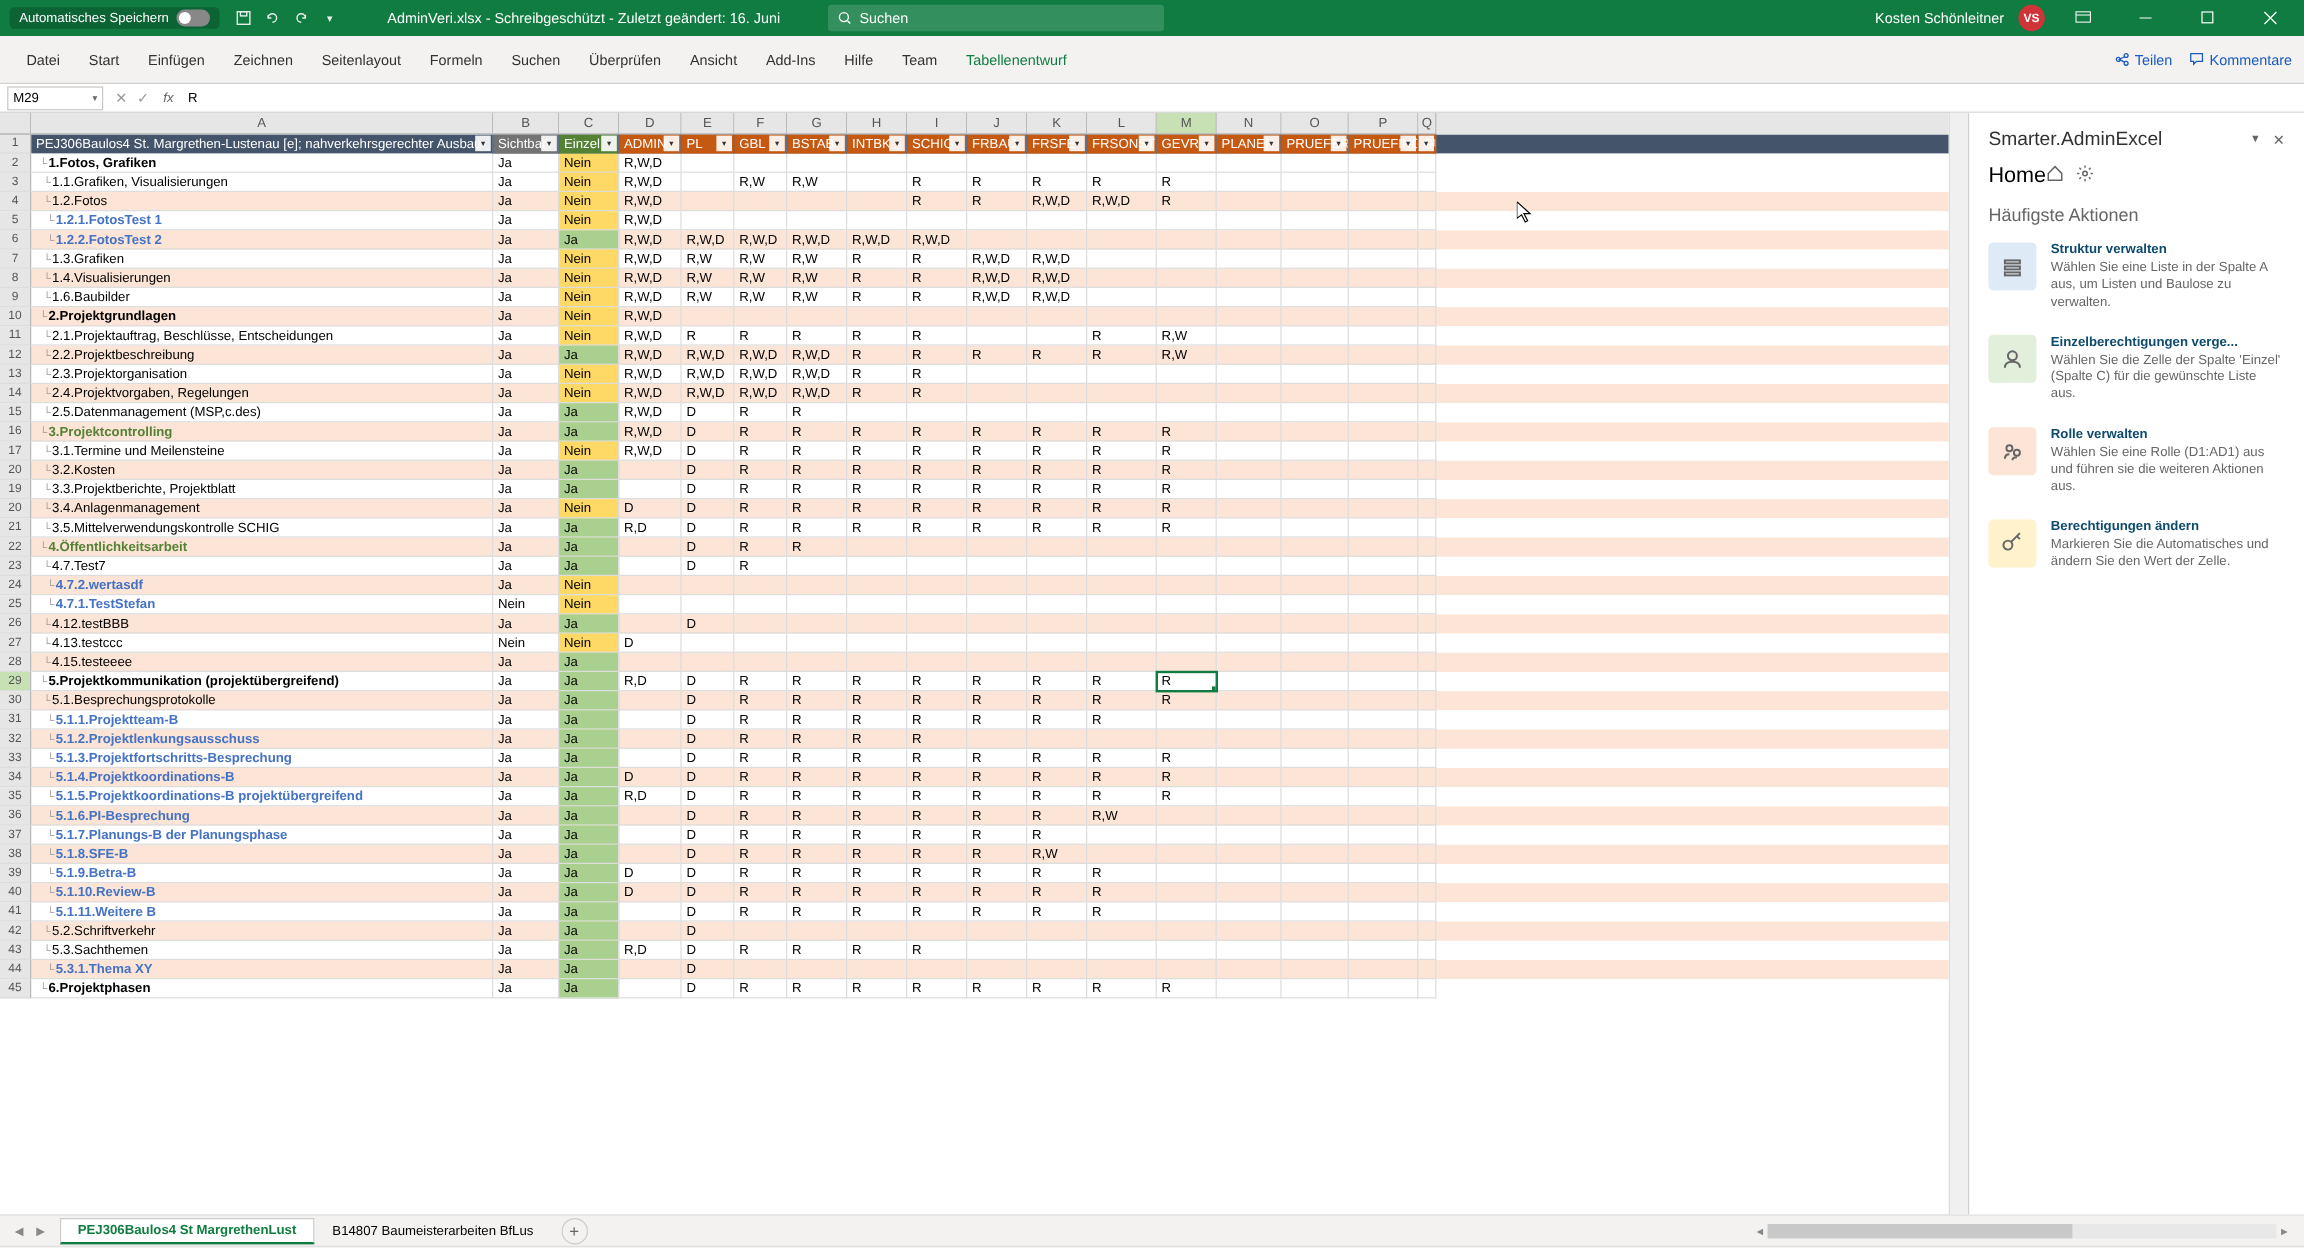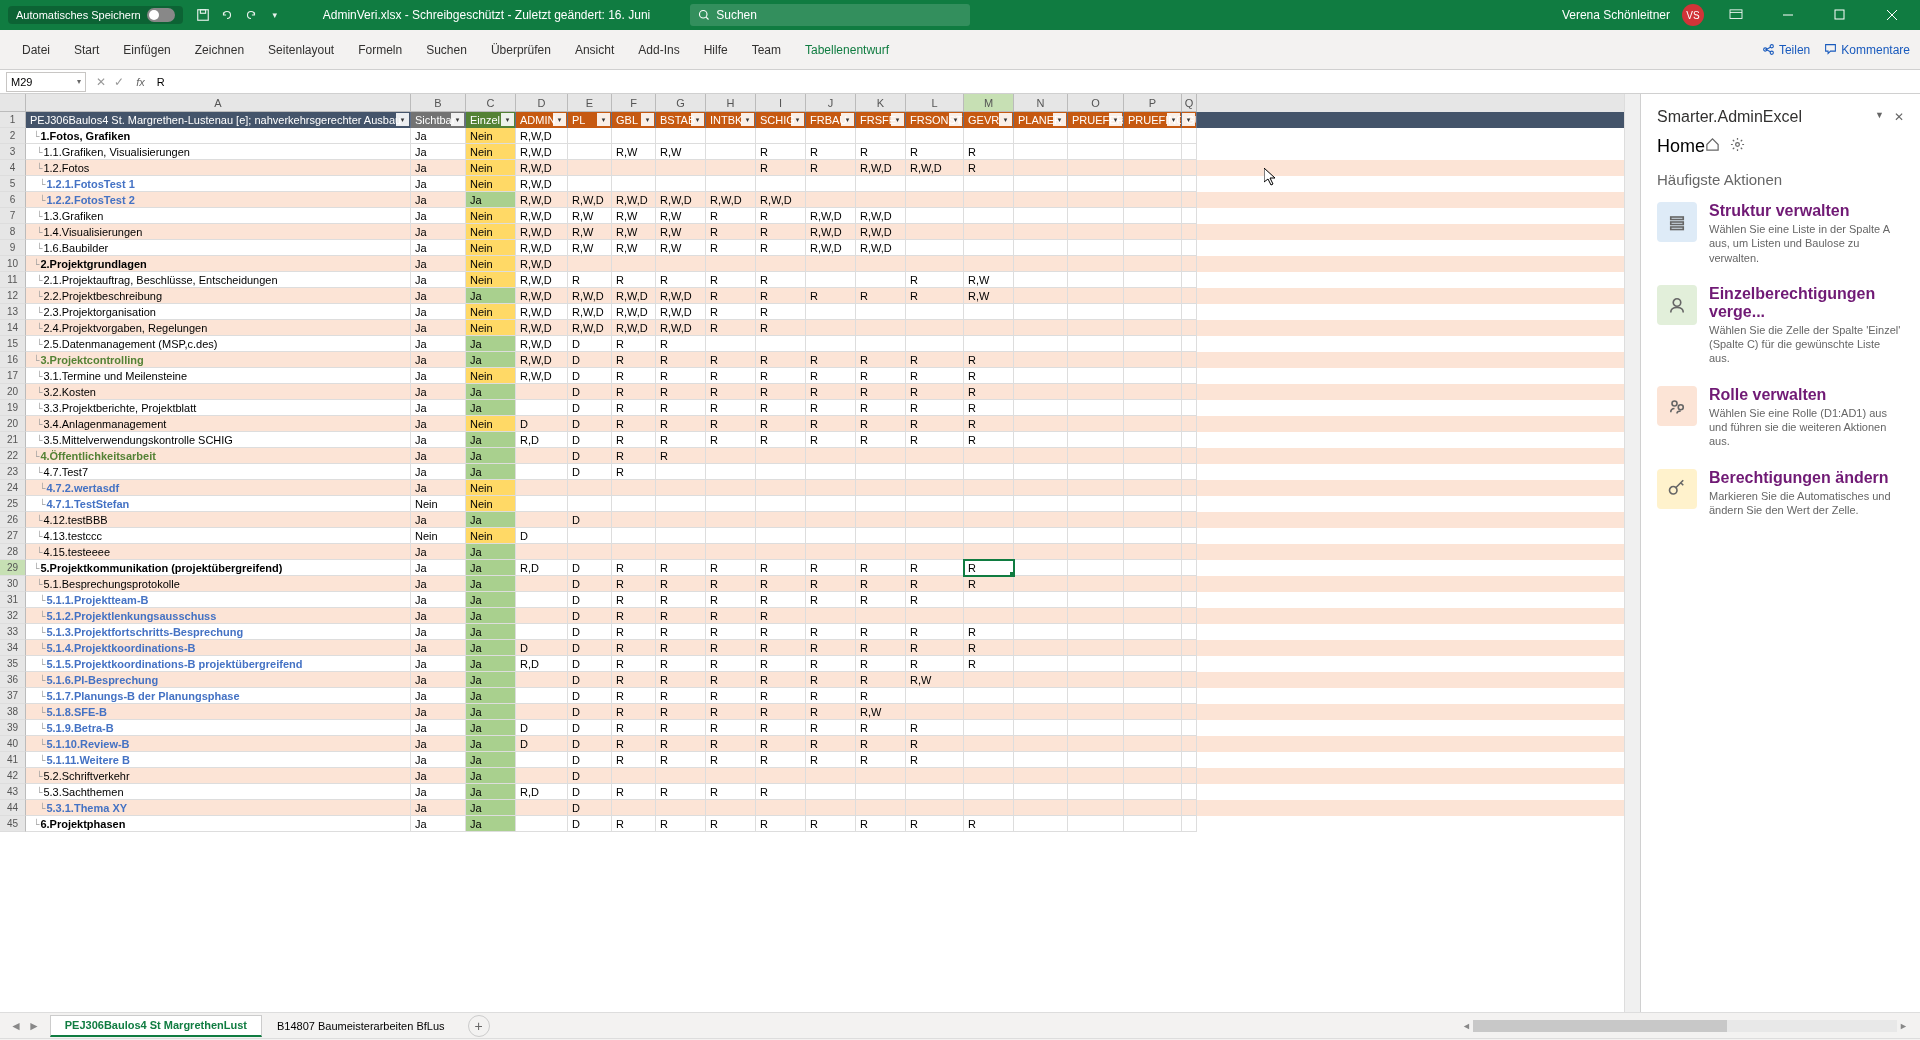--- a/index.html
+++ b/index.html
@@ -7,21 +7,21 @@
 .title-bar{height:30px;background:#107c41;display:flex;align-items:center;color:#fff;padding:0 8px}
 .autosave{display:flex;align-items:center;gap:6px;background:rgba(0,0,0,.2);border-radius:4px;padding:2px 8px;font-size:11px}
 .toggle{width:28px;height:14px;background:#888;border-radius:7px;position:relative}
 .toggle:after{content:'';position:absolute;width:10px;height:10px;background:#fff;border-radius:50%;top:2px;left:2px}
 .qat{display:flex;gap:8px;margin-left:12px;align-items:center}
 .qat-icon{width:16px;height:16px;opacity:.9;cursor:pointer;display:flex;align-items:center;justify-content:center}
 .doc-title{margin-left:40px;font-size:12px}
 .search-box{margin-left:40px;background:rgba(255,255,255,.15);width:280px;height:22px;border-radius:3px;display:flex;align-items:center;padding:0 8px;color:#fff;font-size:12px}
 .search-box svg{margin-right:6px}
 .title-right{margin-left:auto;display:flex;align-items:center;gap:12px}
-.avatar{width:22px;height:22px;background:#d13438;border-radius:50%;display:flex;align-items:center;justify-content:center;font-size:10px;color:#fff;font-weight:400}
+.avatar{width:22px;height:22px;background:#d13438;border-radius:50%;display:flex;align-items:center;justify-content:center;font-size:10px;color:#fff;font-weight:700}
 .win-btn{width:40px;height:26px;display:flex;align-items:center;justify-content:center;cursor:pointer}
 .ribbon-tabs{height:40px;background:#f3f2f1;display:flex;align-items:center;padding:0 10px;border-bottom:1px solid #d0d0d0}
 .ribbon-tab{padding:0 12px;height:28px;display:flex;align-items:center;font-size:12px;color:#323130;cursor:pointer}
 .ribbon-tab.contextual{color:#107c41}
 .ribbon-right{margin-left:auto;display:flex;gap:14px;color:#185abd;font-size:12px}
 .ribbon-right span{display:flex;align-items:center;gap:4px;cursor:pointer}
 .formula-bar{height:24px;display:flex;align-items:center;border-bottom:1px solid #d0d0d0;background:#fff}
 .name-box{width:80px;height:20px;border:1px solid #c8c6c4;margin-left:6px;display:flex;align-items:center;padding:0 4px;font-size:11px;position:relative}
 .name-box:after{content:'▾';position:absolute;right:4px;font-size:8px;color:#666}
 .fx-group{display:flex;gap:8px;margin-left:10px;color:#999}
@@ -55,21 +55,21 @@
 .vscroll{width:16px;background:#f0f0f0;border-left:1px solid #ddd}
 .task-pane{width:280px;border-left:1px solid #d0d0d0;background:#fff;display:flex;flex-direction:column}
 .tp-header{padding:14px 16px 10px;display:flex;align-items:center;justify-content:space-between}
 .tp-title{font-size:16px;color:#323130}
 .tp-icons{display:flex;gap:10px;color:#666}
 .tp-home{padding:0 16px 8px;font-size:18px;display:flex;align-items:center;}
 .tp-section{padding:6px 16px 4px;font-size:15px;color:#666}
 .tp-action{display:flex;gap:12px;padding:10px 16px;cursor:pointer}
 .tp-act-icon{width:40px;height:40px;border-radius:4px;display:flex;align-items:center;justify-content:center;flex-shrink:0}
 .tp-act-text{font-size:12px}
-.tp-act-text strong{display:block;font-size:16px;color:#701a75;margin-bottom:2px;font-weight:600}
+.tp-act-text strong{display:block;font-size:11px;color:#0c4a6e;margin-bottom:2px;font-weight:600}
 .tp-act-text span{color:#666;font-size:11px;line-height:1.3;display:block}
 .sheet-tabs{height:26px;background:#f3f2f1;display:flex;align-items:center;padding:0 10px;border-top:1px solid #ddd}
 .tab-nav{display:flex;gap:6px;color:#888;margin-right:10px}
 .sheet-tab{height:22px;padding:0 14px;display:flex;align-items:center;font-size:11px;border:1px solid transparent;cursor:pointer}
 .sheet-tab.active{background:#fff;border:1px solid #ccc;border-bottom:2px solid #107c41;color:#107c41;font-weight:600}
 .add-sheet{width:22px;height:22px;border:1px solid #ccc;border-radius:50%;display:flex;align-items:center;justify-content:center;margin-left:8px;color:#666;font-size:14px}
 .status-bar{height:14px;background:#f3f2f1;border-top:1px solid #ddd}
 .hscroll-area{height:16px;display:flex;align-items:center;padding:0 2px;margin-left:auto}
 .cursor{position:absolute;width:16px;height:20px;z-index:100;pointer-events:none}
 .col-A{width:385px}.col-B{width:55px}.col-C{width:50px}.col-D{width:52px}.col-E{width:44px}.col-F{width:44px}.col-G{width:50px}.col-H{width:50px}.col-I{width:50px}.col-J{width:50px}.col-K{width:50px}.col-L{width:58px}.col-M{width:50px}.col-N{width:54px}.col-O{width:56px}.col-P{width:58px}.col-Q{width:15px}
@@ -107,21 +107,21 @@
   </div>
   <div class="doc-title">AdminVeri.xlsx - Schreibgeschützt - Zuletzt geändert: 16. Juni</div>
   <div class="search-box">
     <svg width="12" height="12" viewBox="0 0 16 16" fill="none" stroke="#fff" stroke-width="1.5">
         <circle cx="7" cy="7" r="5"></circle>
         <path d="M11 11 L14 14"></path>
       </svg>
     <span>Suchen</span>
   </div>
   <div class="title-right">
-    <span>Verena Schönleitner</span>
+    <span>Kosten Schönleitner</span>
     <div class="avatar">VS</div>
     <span class="win-btn">
         <svg width="14" height="12" viewBox="0 0 16 14" fill="none" stroke="#fff">
           <rect x="1" y="1" width="14" height="10"></rect>
           <path d="M1 4 H15"></path>
         </svg>
       </span>
     <span class="win-btn">
         <svg width="12" height="12">
           <path d="M1 6 H11" stroke="#fff"></path>

